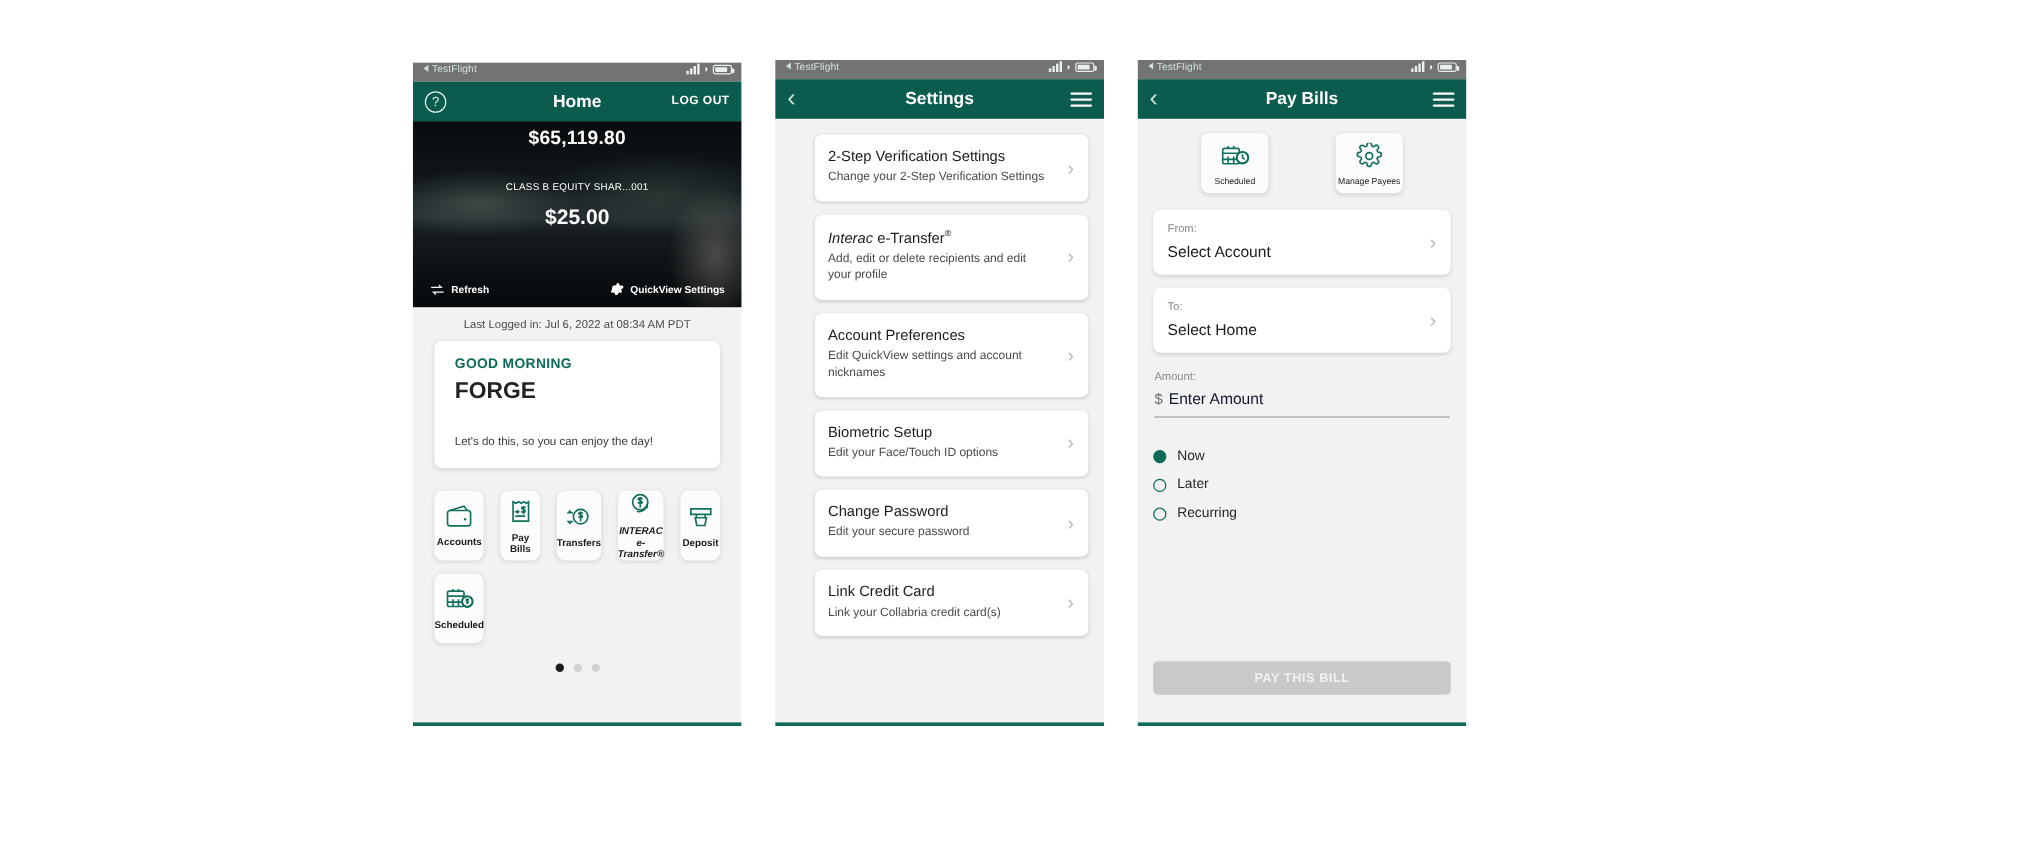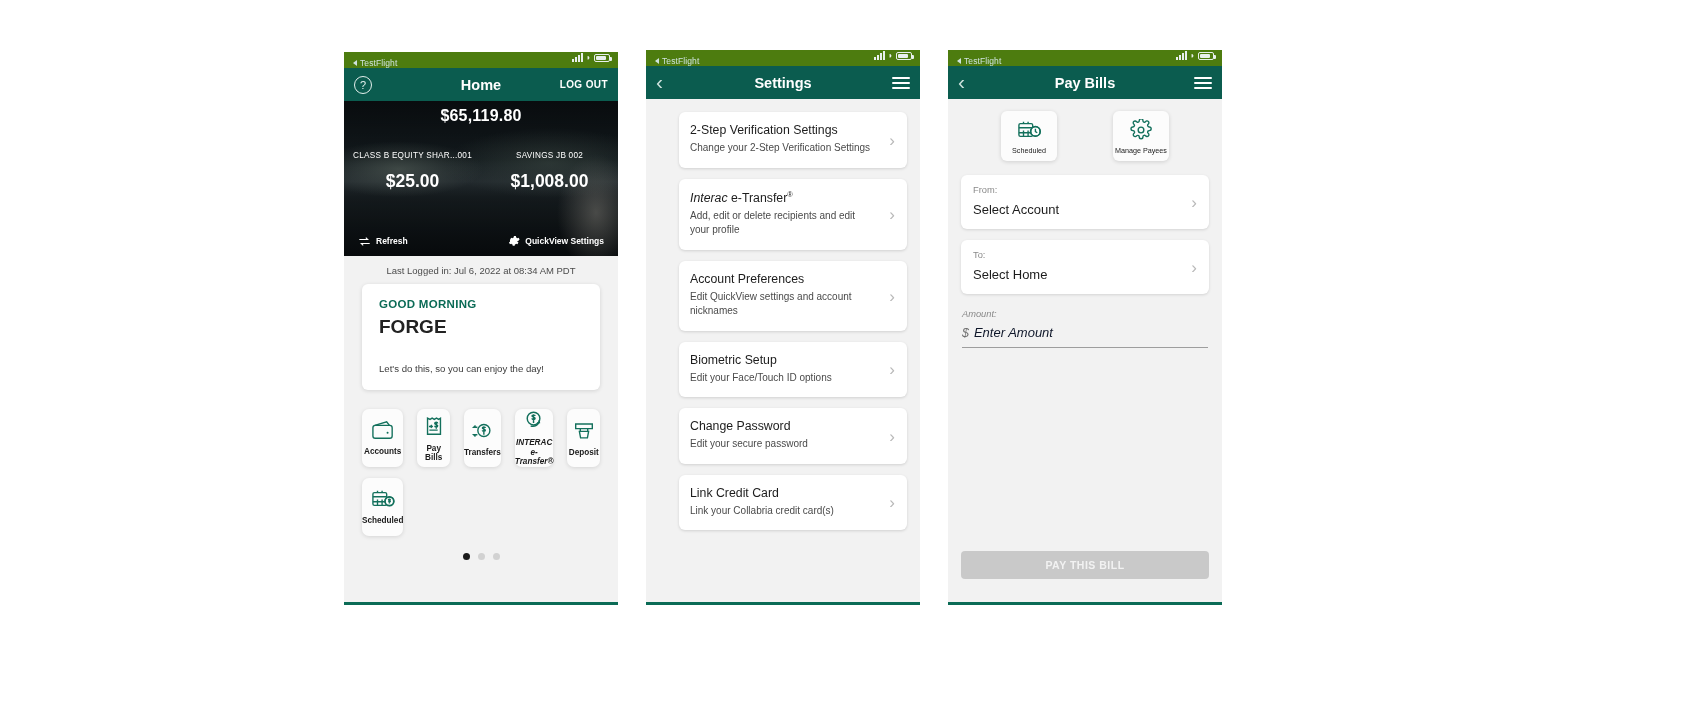--- a/index.html
+++ b/index.html
@@ -13,22 +13,22 @@
 
   
   .phone {
     position: absolute;
     width: 274px;
     background: #f2f2f2;
     overflow: hidden;
   }
   .statusbar {
     height: 16px;
-    background: #4d7c0f;
-    display: flex; align-items: flex-end;
+    background: #737373;
+    display: flex; align-items: flex-start;
     padding: 0 9px;
     position: relative;
   }
   .statusbar .tf {
     color: #cfe3de; font-size: 8.5px; letter-spacing: .1px;
     display: flex; align-items: center; gap: 3px;
   }
   .tf-arrow {
     width: 0; height: 0;
     border-top: 3px solid transparent;
@@ -186,21 +186,21 @@
     display:flex; flex-direction:column; align-items:center; gap:5px;
   }
   .pb-tab .tl { font-size: 7.2px; color:#1a1a1a; }
   .pb-field {
     margin: 0 13px 11px; background:#fff; border-radius: 6px;
     box-shadow: 0 1px 3px rgba(0,0,0,.13);
     padding: 10px 28px 12px 12px; position: relative;
   }
   .pb-field .fl { font-size: 9.3px; color:#8a8a8a; }
   .pb-field .fv { font-size: 13px; color:#1c1c1c; margin-top: 7px; }
-  .amount-block { margin: 15px 13px 10px; padding: 0 1px; font-style: italic; }
+  .amount-block { margin: 15px 13px 10px; padding: 0 1px; }
   .amount-block .fl { font-size: 9.3px; color:#8a8a8a; }
   .amount-row {
     display:flex; align-items:baseline; gap:5px;
     padding-bottom: 7px; margin-top: 6px;
     border-bottom: 1px solid #9e9e9e;
   }
   .amount-row .dollar { font-size: 12.5px; color:#6f6f6f; }
   .amount-row .ph { font-size: 13px; color:#0f172a; }
   .radios { margin: 26px 13px 0; }
   .radio-row { display:flex; align-items:center; gap:9px; margin-bottom: 12px; }
@@ -251,24 +251,20 @@
       <div class="nav-logout">LOG OUT</div>
     </div>
 
     <div class="hero">
       <div class="hero-inner">
         <div class="hero-total">$65,119.80</div>
         <div class="acct-row">
           <div class="acct">
             <div class="lbl">CLASS B EQUITY SHAR...001</div>
             <div class="amt">$25.00</div>
-          </div>
-          <div class="acct">
-            <div class="lbl">SAVINGS JB 002</div>
-            <div class="amt">$1,008.00</div>
           </div>
         </div>
       </div>
       <div class="hero-actions">
         <div class="ha">
           <svg class="ico" width="13" height="11" viewBox="0 0 20 16" fill="none" stroke="#fff" stroke-width="1.6">
             <path d="M2 5h13l-3-3"></path>
               <path d="M18 11H5l3 3"></path>
           </svg>
           <span>Refresh</span>
@@ -494,19 +490,33 @@
     </div>
 
     <div class="amount-block">
       <div class="fl">Amount:</div>
       <div class="amount-row">
         <span class="dollar">$</span>
         <span class="ph">Enter Amount</span>
       </div>
     </div>
 
+    <div class="radios">
+      <div class="radio-row">
+        <span class="radio sel"></span>
+        <span class="rl">Now</span>
+      </div>
+      <div class="radio-row">
+        <span class="radio"></span>
+        <span class="rl">Later</span>
+      </div>
+      <div class="radio-row">
+        <span class="radio"></span>
+        <span class="rl">Recurring</span>
+      </div>
+    </div>
 
     <div class="pay-btn">PAY THIS BILL</div>
 
     <div class="homebar"></div>
   </div>
 
 </div>
 
 </body></html>

